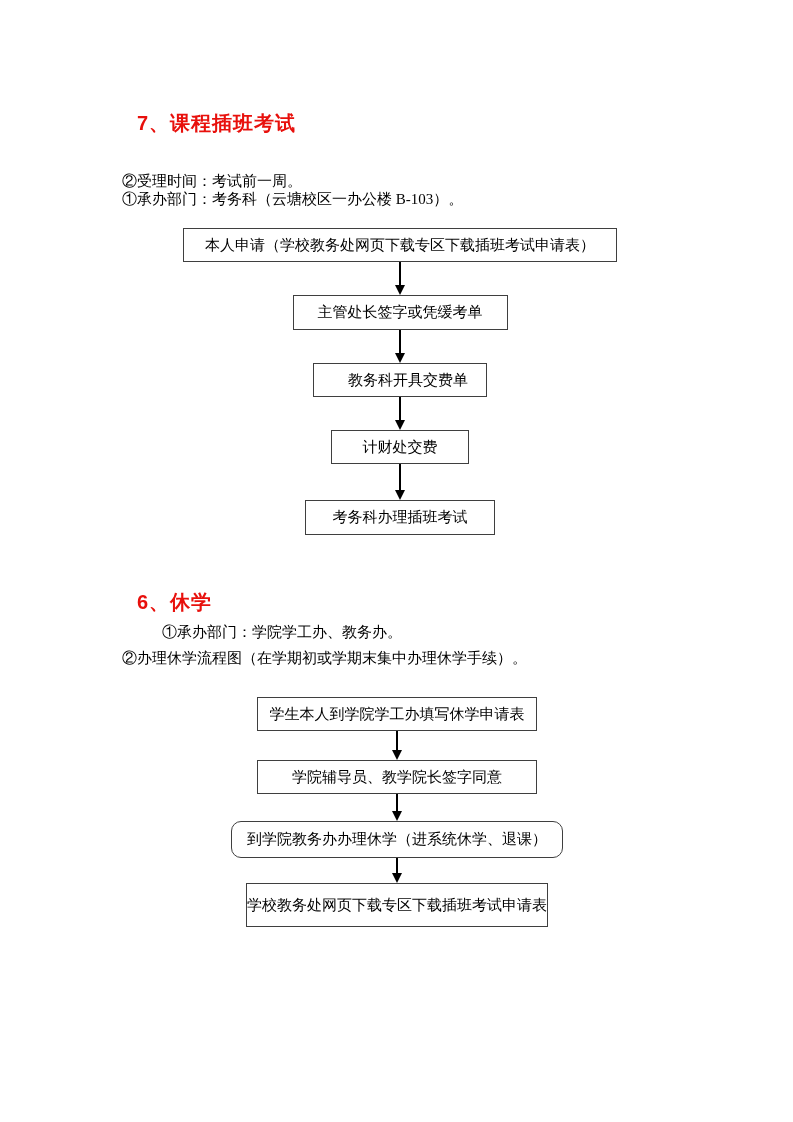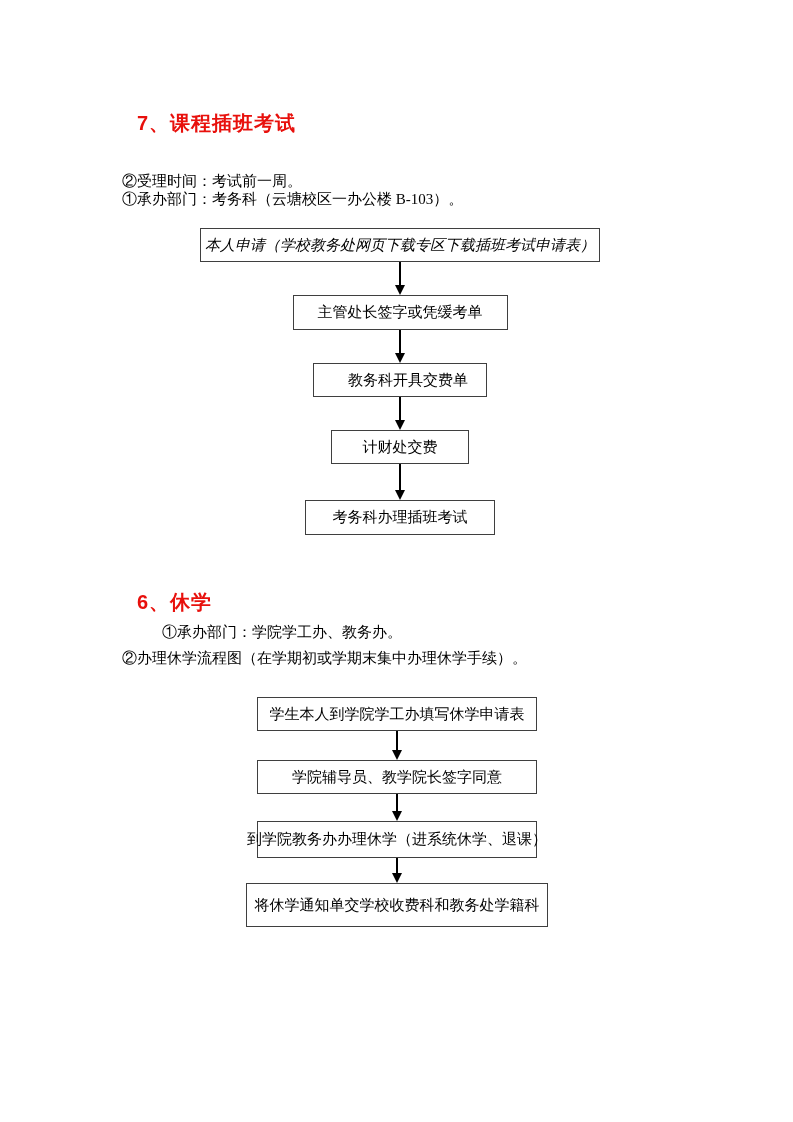--- a/index.html
+++ b/index.html
@@ -56,32 +56,32 @@
   .flow-arrow .shaft { width: 2px; flex: 1 1 auto; background: #000000; }
   .flow-arrow .head {
     width: 0; height: 0;
     border-left: 5px solid transparent;
     border-right: 5px solid transparent;
     border-top: 10px solid #000000;
     margin-top: -1px;
   }
   
   .fc1 { left: 400px; top: 228px; }
-  .fc1 .b1 { width: 400px; height: 34px; font-style: italic; }
+  .fc1 .b1 { width: 434px; height: 34px; }
   .fc1 .b2 { width: 215px; height: 35px; }
   .fc1 .b3 { width: 174px; height: 34px; padding-left: 16px; }
   .fc1 .b4 { width: 138px; height: 34px; }
   .fc1 .b5 { width: 190px; height: 35px; }
   .fc1 .a1, .fc1 .a2, .fc1 .a3 { height: 33px; }
   .fc1 .a4 { height: 36px; }
   
   .fc2 { left: 397px; top: 697px; }
   .fc2 .b1 { width: 280px; height: 34px; }
   .fc2 .b2 { width: 280px; height: 34px; }
-  .fc2 .b3 { width: 280px; height: 37px; }
+  .fc2 .b3 { width: 332px; height: 37px; border-radius: 10px; }
   .fc2 .b4 { width: 302px; height: 44px; }
   .fc2 .a1 { height: 29px; }
   .fc2 .a2 { height: 27px; }
   .fc2 .a3 { height: 25px; }
   
   .s7-title { left: 137px; top: 111px; }
   .s7-p1 { top: 146px; margin-top: 44px; }
   .s7-p2 { top: 172px; }
   .s7-p3 { top: 198px; }
   .s8-title { left: 137px; top: 590px; }
@@ -136,16 +136,16 @@
     <div class="flow-box b2">学院辅导员、教学院长签字同意</div>
     <div class="flow-arrow a2">
       <div class="shaft"></div>
       <div class="head"></div>
     </div>
     <div class="flow-box b3">到学院教务办办理休学（进系统休学、退课）</div>
     <div class="flow-arrow a3">
       <div class="shaft"></div>
       <div class="head"></div>
     </div>
-    <div class="flow-box b4">将休学通知单交学校收费科和教务处学籍科</div>
+    <div class="flow-box b4">学校教务处网页下载专区下载插班考试申请表</div>
   </div>
 
 </div>
 
 </body></html>

